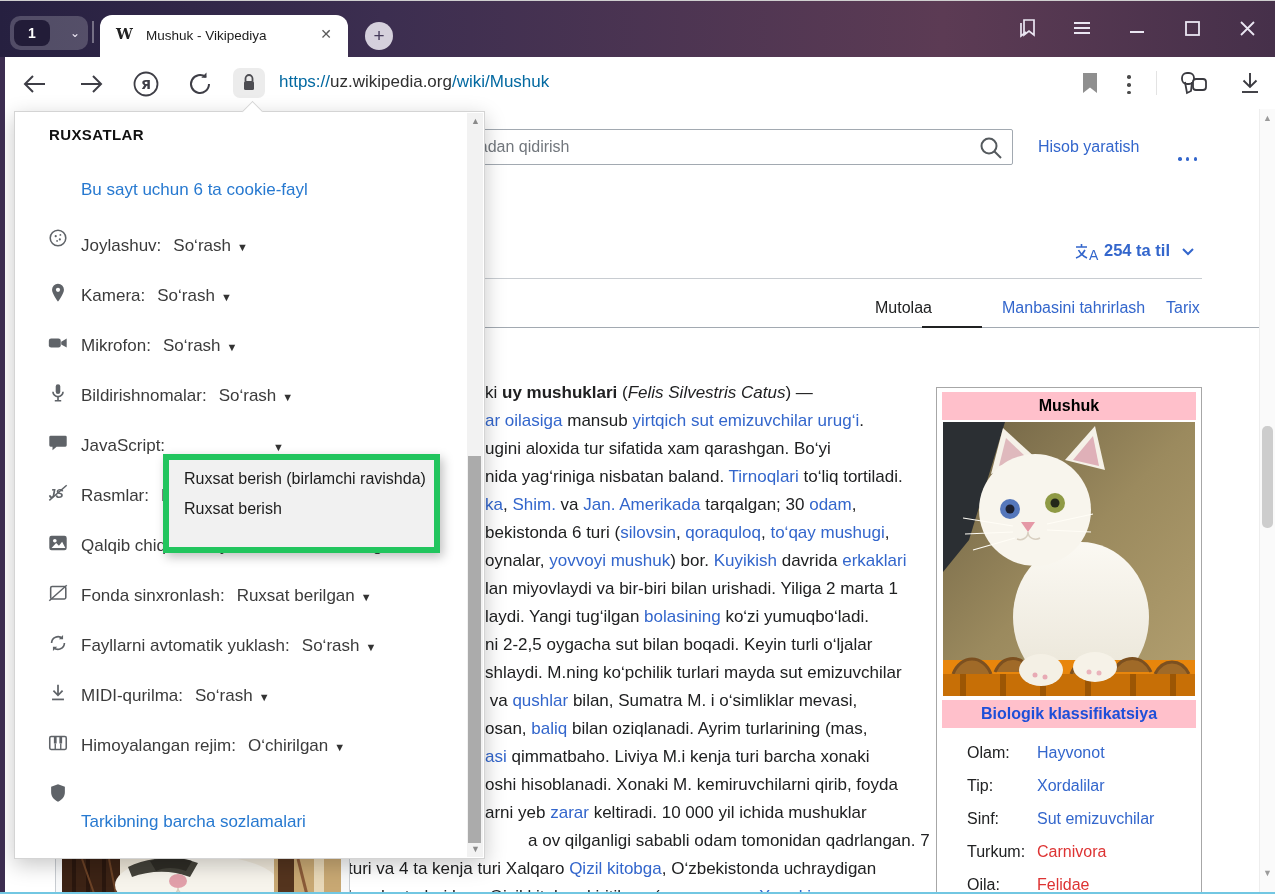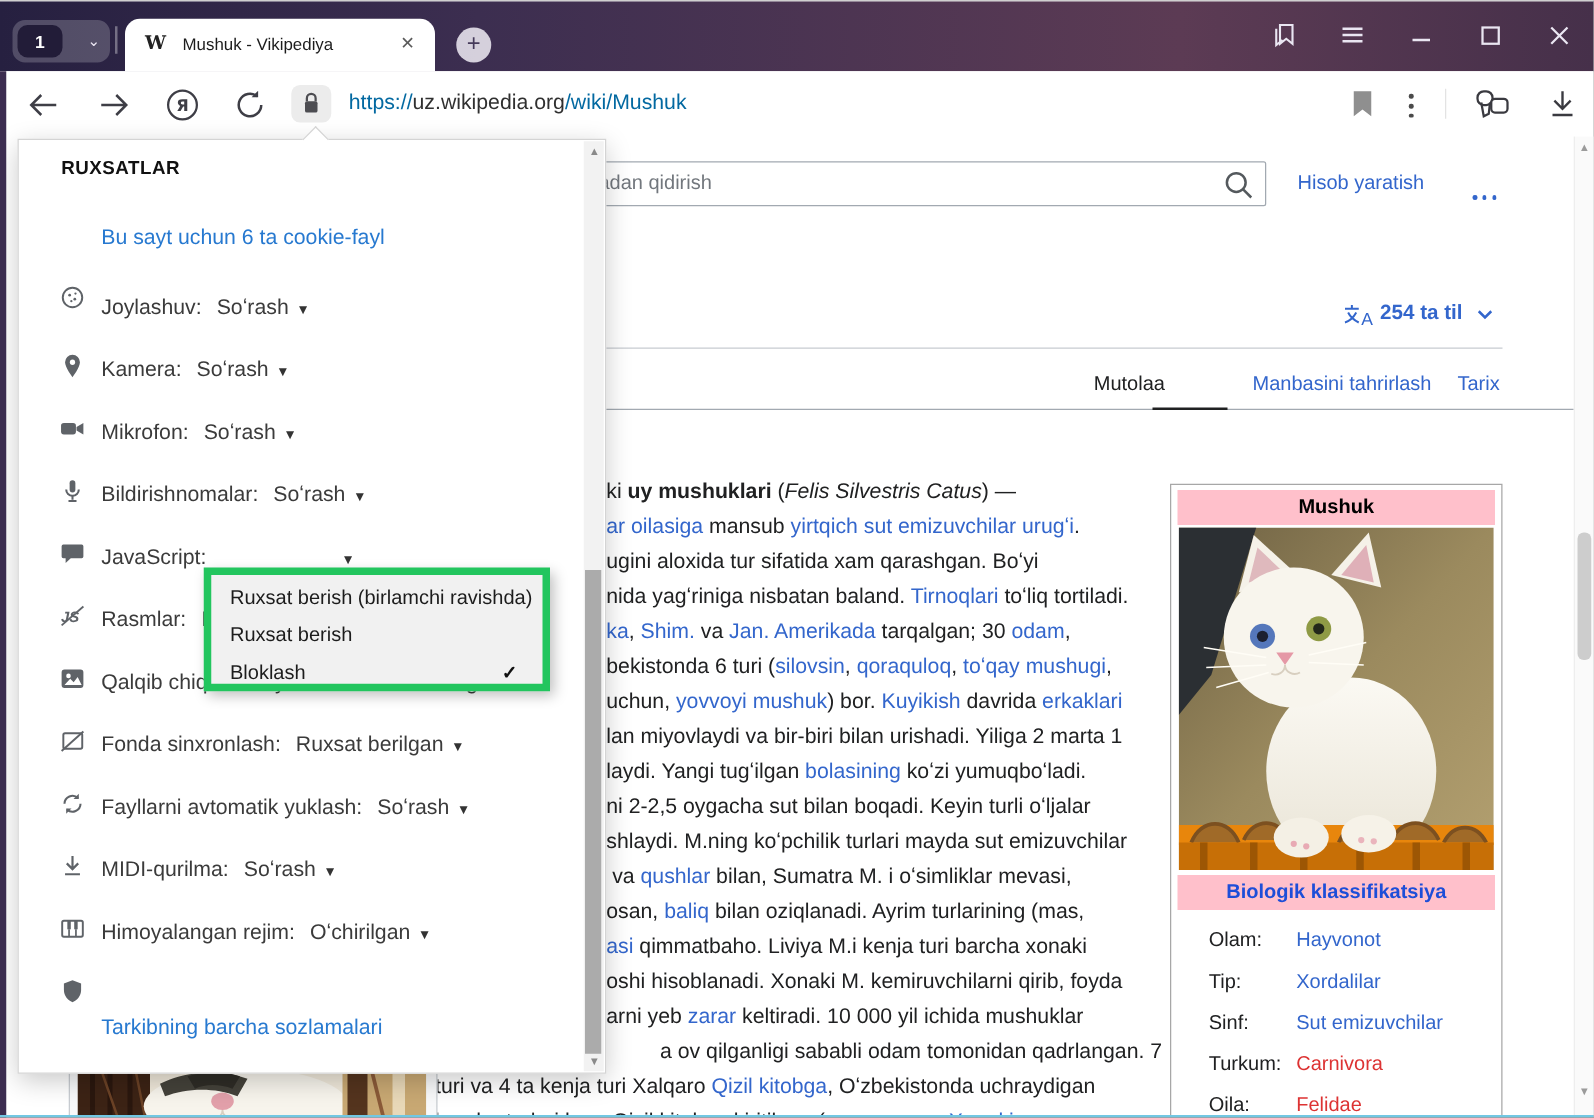--- a/index.html
+++ b/index.html
@@ -219,21 +219,21 @@
     <div class="hr2"></div>
     <div class="tabul"></div>
 
     <div id="article">
         <div class="aline" style="top: 270px; left: 485px;"><span>ki </span><span class="b">uy mushuklari</span><span> (</span><span class="i">Felis Silvestris Catus</span><span>) —</span></div>
         <div class="aline" style="top: 298px; left: 485px;"><span class="alink">ar oilasiga</span><span> mansub </span><span class="alink">yirtqich sut emizuvchilar urugʻi</span><span>.</span></div>
         <div class="aline" style="top: 326px; left: 485px;"><span>ugini aloxida tur sifatida xam qarashgan. Boʻyi</span></div>
         <div class="aline" style="top: 354px; left: 485px;"><span>nida yagʻriniga nisbatan baland. </span><span class="alink">Tirnoqlari</span><span> toʻliq tortiladi.</span></div>
         <div class="aline" style="top: 382px; left: 485px;"><span class="alink">ka</span><span>, </span><span class="alink">Shim.</span><span> va </span><span class="alink">Jan. Amerikada</span><span> tarqalgan; 30 </span><span class="alink">odam</span><span>,</span></div>
         <div class="aline" style="top: 410px; left: 485px;"><span>bekistonda 6 turi (</span><span class="alink">silovsin</span><span>, </span><span class="alink">qoraquloq</span><span>, </span><span class="alink">toʻqay mushugi</span><span>,</span></div>
-        <div class="aline" style="top: 438px; left: 485px;"><span>uchun, </span><span class="alink">yovvoyi mushuk</span><span>) bor. </span><span class="alink">Kuyikish</span><span> davrida </span><span class="alink">erkaklari</span></div>
+        <div class="aline" style="top: 438px; left: 485px;"><span>oynalar, </span><span class="alink">yovvoyi mushuk</span><span>) bor. </span><span class="alink">Kuyikish</span><span> davrida </span><span class="alink">erkaklari</span></div>
         <div class="aline" style="top: 466px; left: 485px;"><span>lan miyovlaydi va bir-biri bilan urishadi. Yiliga 2 marta 1</span></div>
         <div class="aline" style="top: 494px; left: 485px;"><span>laydi. Yangi tugʻilgan </span><span class="alink">bolasining</span><span> koʻzi yumuqboʻladi.</span></div>
         <div class="aline" style="top: 522px; left: 485px;"><span>ni 2-2,5 oygacha sut bilan boqadi. Keyin turli oʻljalar</span></div>
         <div class="aline" style="top: 550px; left: 485px;"><span>shlaydi. M.ning koʻpchilik turlari mayda sut emizuvchilar</span></div>
         <div class="aline" style="top: 578px; left: 485px;"><span> va </span><span class="alink">qushlar</span><span> bilan, Sumatra M. i oʻsimliklar mevasi,</span></div>
         <div class="aline" style="top: 606px; left: 485px;"><span>osan, </span><span class="alink">baliq</span><span> bilan oziqlanadi. Ayrim turlarining (mas,</span></div>
         <div class="aline" style="top: 634px; left: 485px;"><span class="alink">asi</span><span> qimmatbaho. Liviya M.i kenja turi barcha xonaki</span></div>
         <div class="aline" style="top: 662px; left: 485px; text-align: right;"><span>oshi hisoblanadi. Xonaki M. kemiruvchilarni qirib, foyda</span></div>
         <div class="aline" style="top: 690px; left: 485px;"><span>arni yeb </span><span class="alink">zarar</span><span> keltiradi. 10 000 yil ichida mushuklar</span></div>
         <div class="aline" style="top: 718px; left: 485px; padding-left: 43px;"><span>a ov qilganligi sababli odam tomonidan qadrlangan. 7</span></div>
@@ -444,18 +444,17 @@
     <div class="pscroll">
       <div class="ar" style="top:3px">▲</div>
       <div class="th"></div>
       <div class="ar" style="bottom:3px">▼</div>
     </div>
   </div>
 
   <div class="jsmenu" id="jsmenu">
       <div class="jsitem"><span>Ruxsat berish (birlamchi ravishda)</span></div>
       <div class="jsitem"><span>Ruxsat berish</span></div>
-      <div class="jsitem"><span>Bloklash</span><span class="chk">✓</span></div>
     </div>
 
   <div class="edgeL"></div>
   <div class="edgeB"></div>
 </div>
 
 </body></html>

